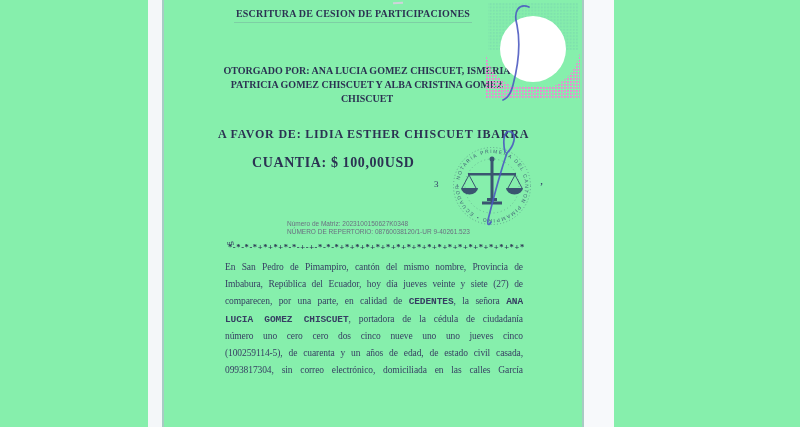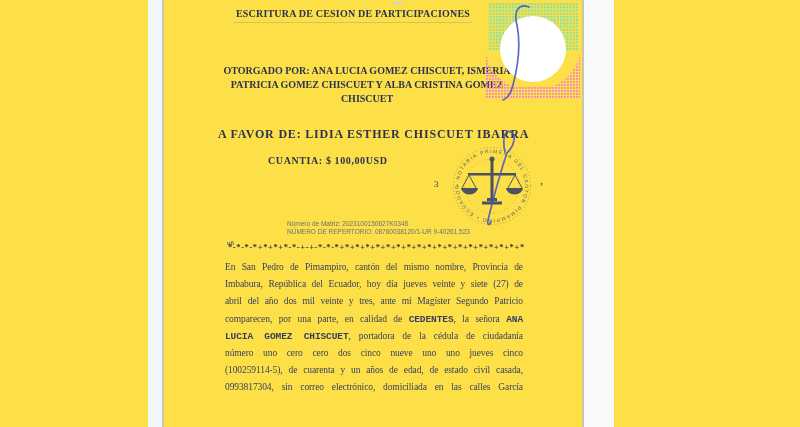--- a/index.html
+++ b/index.html
@@ -1,35 +1,35 @@
 <!DOCTYPE html>
 <html><head>
 <meta charset="utf-8">
 <style>
   html,body{margin:0;padding:0;background:#ffffff;}
   .canvas{
     position:relative;width:800px;height:427px;overflow:hidden;
-    background:#fde047;font-family:"Liberation Serif","DejaVu Serif",serif;
+    background:#86efac;font-family:"Liberation Serif","DejaVu Serif",serif;
   }
   
   .edge-band{position:absolute;top:0;bottom:0;background:#f4f7f9;}
   .edge-band.left{left:148px;width:14px;}
   .edge-band.right{left:584px;width:30px;background:#f7f9fb;}
   .edge-line{position:absolute;top:0;bottom:0;width:2px;background:#b3bfcc;opacity:.75;}
   .edge-line.left{left:162px;}
   .edge-line.right{left:582px;}
 
   .page-content{position:absolute;left:0;top:0;width:800px;height:427px;
     color:#323a5e;filter:blur(.3px);}
   .hd{position:absolute;font-weight:bold;white-space:nowrap;color:#2b3252;}
   .title{left:234px;top:8px;width:238px;text-align:center;font-size:10px;
     letter-spacing:.2px;border-bottom:1px solid rgba(100,110,140,.25);padding-bottom:3px;}
   .granted{left:217px;top:64px;width:300px;text-align:center;font-size:10px;line-height:14px;}
   .afavor{left:218px;top:127px;font-size:12px;letter-spacing:.8px;}
-  .cuantia{left:268px;top:155px;font-size:10px;letter-spacing:.6px;}
+  .cuantia{left:252px;top:155px;font-size:14px;letter-spacing:.6px;}
   .copias{left:257px;top:187px;font-size:10px;letter-spacing:.8px;}
   .matriz{position:absolute;left:287px;top:220px;font-family:"Liberation Sans","DejaVu Sans",sans-serif;
     font-size:6.5px;line-height:8px;color:#6a7080;white-space:nowrap;}
   .margin-note{position:absolute;left:227px;top:239px;font-size:7px;color:#3a4266;}
   .separator{position:absolute;left:228px;top:242px;width:296px;overflow:hidden;
     font-weight:bold;font-size:8.5px;letter-spacing:.6px;white-space:nowrap;color:#2b3252;}
   .body-par{position:absolute;left:225px;top:259px;width:298px;font-size:9.5px;
     letter-spacing:-.1px;color:#363e62;}
   .body-line{height:17.2px;line-height:17.2px;text-align:justify;text-align-last:justify;
     white-space:normal;overflow:hidden;}
@@ -69,21 +69,20 @@
       <div>Número de Matriz: 2023100150627K0348</div>
       <div>NÚMERO DE REPERTORIO: 08760038120/1-UR 9-40261.523</div>
     </div>
 
     <div class="margin-note">uñ</div>
     <div class="separator">*-*-*-*+*+*+*-*-+-+-*-*-*+*+*+*+*+*+*+*+*+*+*+*+*+*+*+*+*+*+****</div>
 
     <div class="body-par">
         <div class="body-line"><span>En San Pedro de Pimampiro, cantón del mismo nombre, Provincia de</span></div>
         <div class="body-line"><span>Imbabura, República del Ecuador, hoy día jueves veinte y siete (27) de</span></div>
-        <div class="body-line"><span>abril del año dos mil veinte y tres, ante mí Magíster Segundo Patricio</span></div>
         <div class="body-line"><span>comparecen, por una parte, en calidad de </span><span class="b">CEDENTES</span><span>, la señora </span><span class="b">ANA</span></div>
         <div class="body-line"><span class="b">LUCIA GOMEZ CHISCUET</span><span>, portadora de la cédula de ciudadanía</span></div>
         <div class="body-line"><span>número uno cero cero dos cinco nueve uno uno jueves cinco</span></div>
         <div class="body-line"><span>(100259114-5), de cuarenta y un años de edad, de estado civil casada,</span></div>
         <div class="body-line"><span>0993817304, sin correo electrónico, domiciliada en las calles García</span></div>
       </div>
 
     <div class="stray stray-3">3</div>
     <div class="stray stray-comma">’</div>
   </div>

